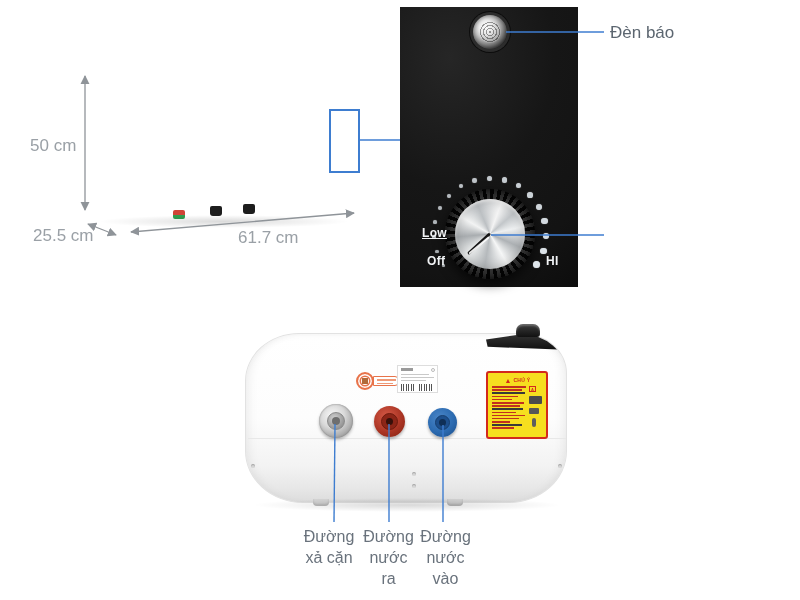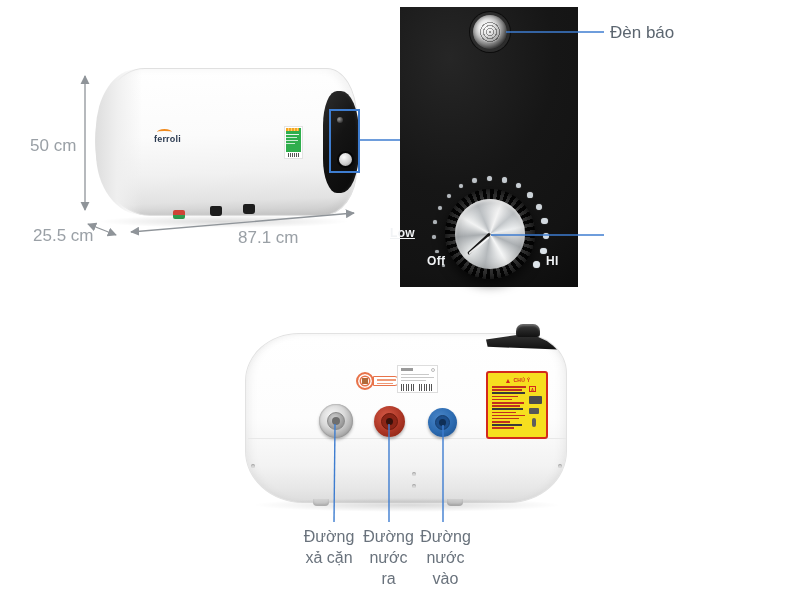--- a/index.html
+++ b/index.html
@@ -66,21 +66,21 @@
     box-shadow:0 5px 12px rgba(0,0,0,.65),inset 0 0 10px #000;}
   .knob-face{left:455px;top:199px;width:70px;height:70px;border-radius:50%;
     background:conic-gradient(from 20deg,#f4f4f4,#c2c6c9 8%,#eef0f1 16%,#aeb2b5 26%,#f6f7f7 36%,#b5b9bc 47%,#eceeee 58%,#a9adb0 68%,#f2f3f3 78%,#bcc0c3 88%,#f4f4f4 100%);
     box-shadow:inset 0 0 12px rgba(0,0,0,.22),inset 0 2px 3px rgba(255,255,255,.85);}
   .knob-pointer{left:490px;top:232px;width:30px;height:3px;background:#161616;border-radius:2px;
     transform-origin:0 50%;transform:rotate(137deg);}
   .knob-pointer-hl{left:489px;top:236px;width:26px;height:2px;background:rgba(255,255,255,.9);border-radius:2px;
     transform-origin:0 50%;transform:rotate(140deg);}
   .scale-dot{border-radius:50%;background:#dfe6ec;box-shadow:0 0 1px rgba(255,255,255,.6);}
   .klabel{color:#f1f3f5;font-weight:bold;font-size:12px;letter-spacing:.3px;}
-  .klabel-low{left:390px;top:226px;text-decoration:underline;}
+  .klabel-low{left:422px;top:226px;text-decoration:underline;}
   .klabel-off{left:427px;top:254px;}
   .klabel-hi{left:546px;top:254px;}
 
   .callout{color:var(--label-gray);font-size:17px;white-space:nowrap;}
   .co-light{left:610px;top:23px;}
   .co-knob{left:610px;top:201px;line-height:24px;}
 
   
   .heater-bottom{left:245px;top:333px;width:322px;height:170px;overflow:hidden;
     border-radius:54px 46px 58px 58px / 48px 40px 52px 52px;
@@ -152,49 +152,29 @@
   .overlay{left:0;top:0;pointer-events:none;z-index:10;}
   .gray-line{stroke:var(--arrow-gray);stroke-width:1.3;fill:none;}
   .blue-line{stroke:var(--accent-blue);stroke-width:1.4;fill:none;}
   .ah{fill:var(--arrow-gray);}
 </style>
 </head>
 <body>
 
 <div class="canvas">
 
-  <div class="heater-side">
-    <div class="side-cap"></div>
-    <div class="brand-logo">
-      <div class="brand-arc"></div>
-      <div class="brand-text">ferroli</div>
-    </div>
-    <div class="energy-label">
-      <div class="el-green"></div>
-      <div class="el-stars"></div>
-      <div class="el-l1"></div>
-      <div class="el-l2"></div>
-      <div class="el-l3"></div>
-      <div class="el-l4"></div>
-      <div class="el-bar"></div>
-    </div>
-    <div class="side-panel">
-      <div class="mini-light"></div>
-      <div class="mini-knob"></div>
-    </div>
-  </div>
   <div class="side-valve"></div>
   <div class="side-cap1"></div>
   <div class="side-cap2"></div>
   <div class="side-shadow"></div>
   <div class="zoom-rect"></div>
 
   <div class="dim-text dim-h">50 cm</div>
   <div class="dim-text dim-d">25.5 cm</div>
-  <div class="dim-text dim-w">87.1 cm</div>
+  <div class="dim-text dim-w">61.7 cm</div>
 
   <div class="panel"></div>
   <div class="light">
     <div class="light-rings"></div>
   </div>
   <div class="knob-ring"></div>
   <div class="knob-face"></div>
   <div class="knob-pointer"></div>
   <div class="knob-pointer-hl"></div>
   <div class="scale-dot" style="left: 442.074px; top: 263.815px; width: 3px; height: 3px; opacity: 0.7;"></div>

